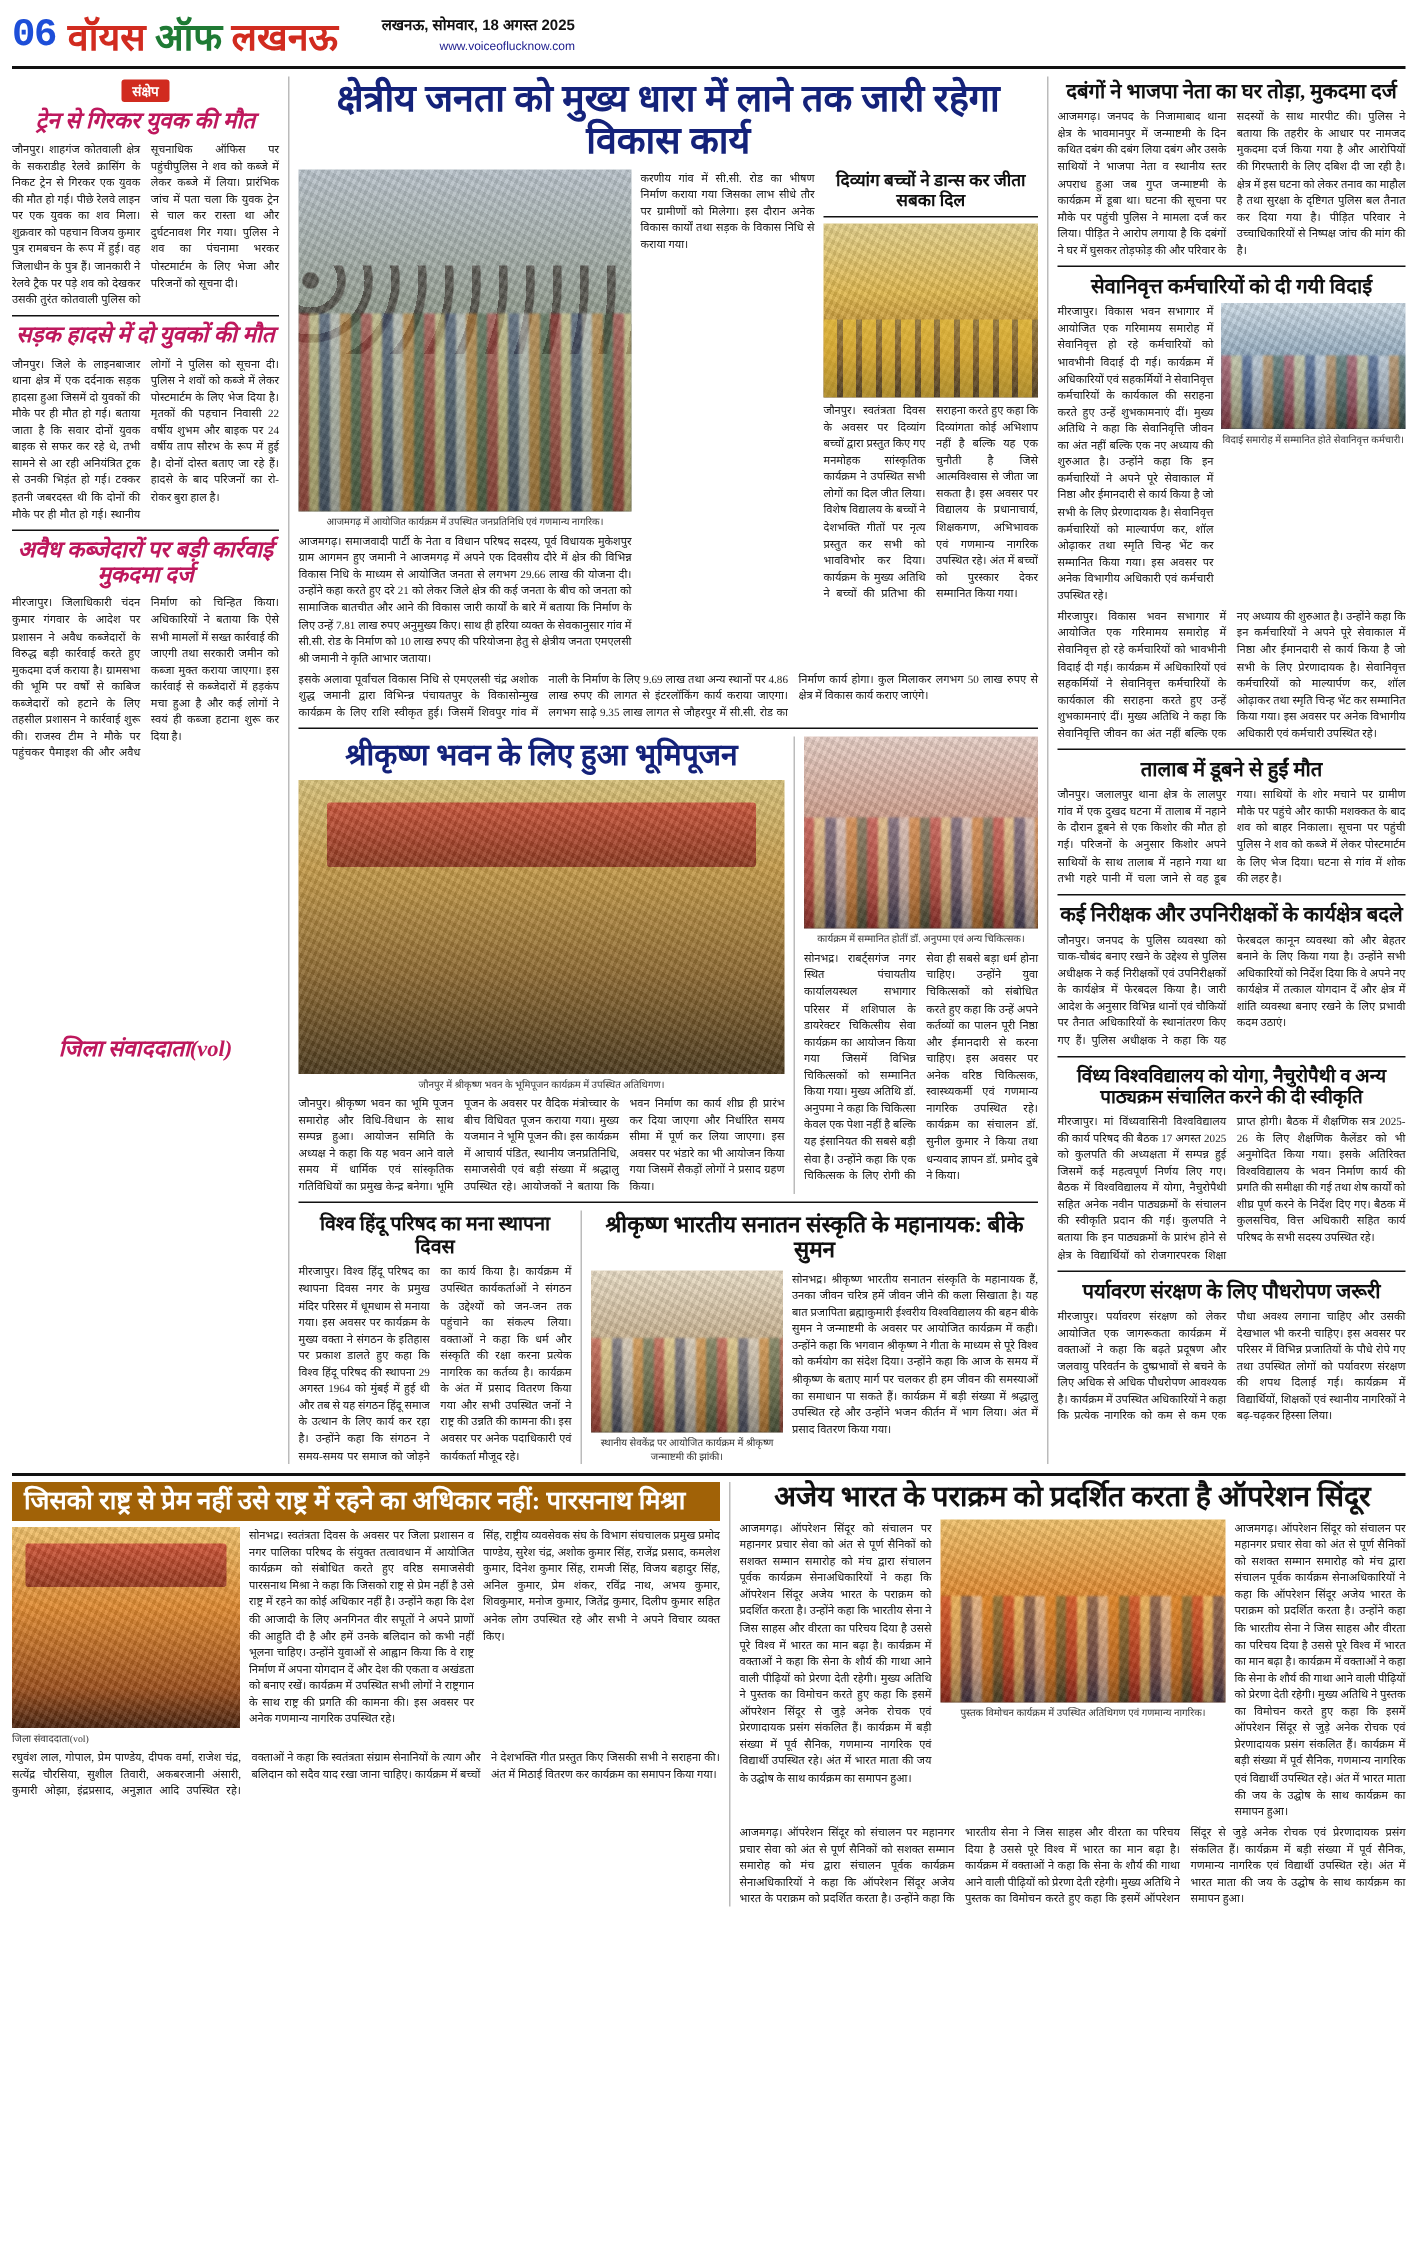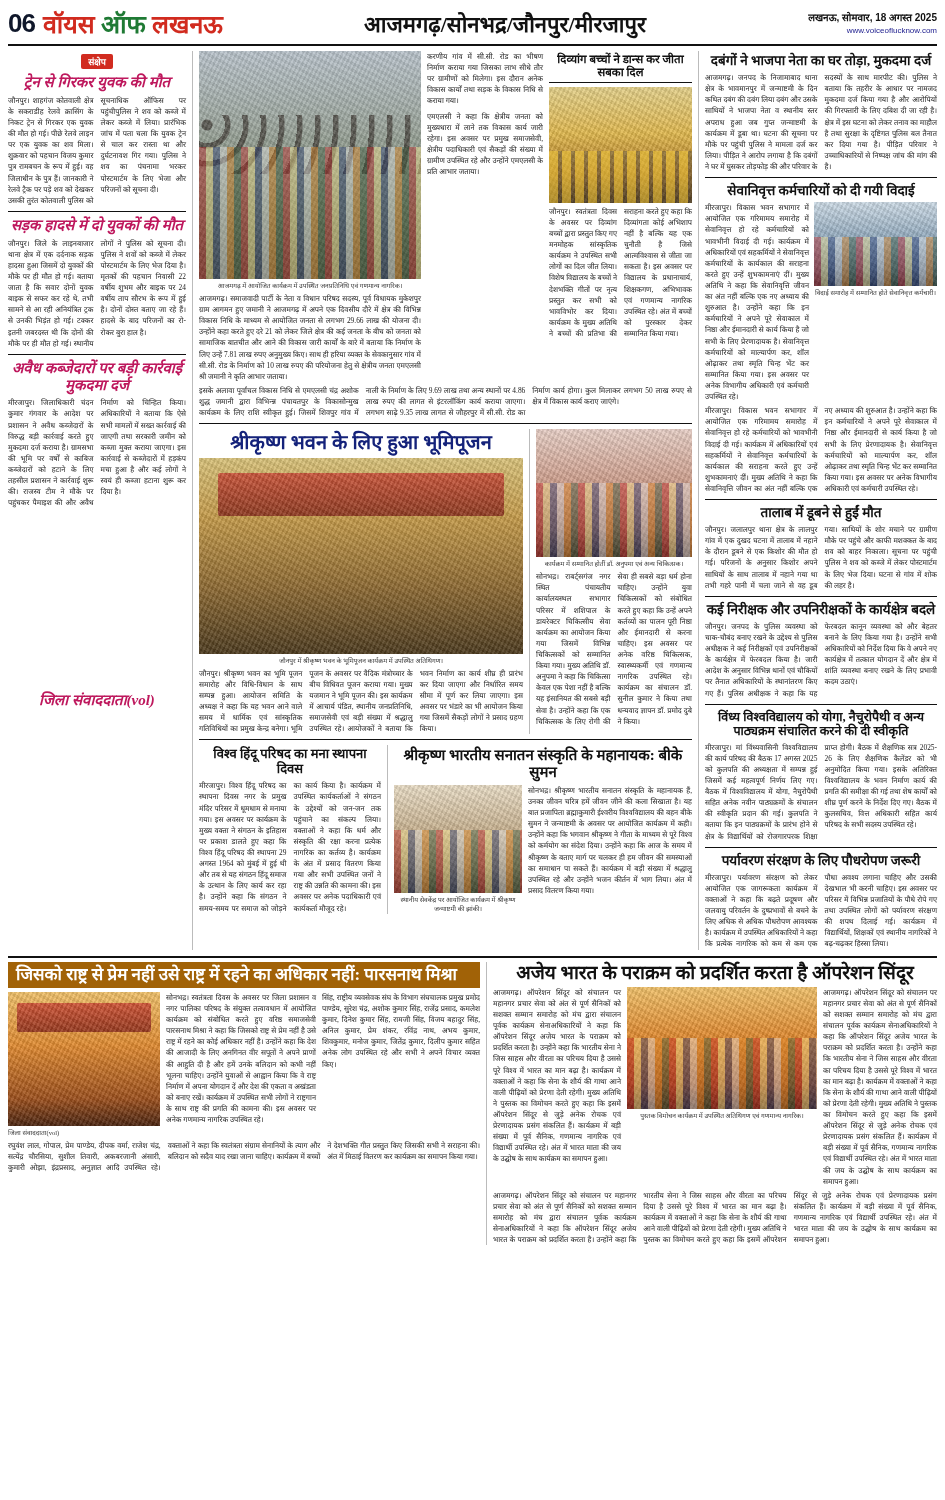--- a/index.html
+++ b/index.html
@@ -9,22 +9,22 @@
     background: #ffffff;
     font-family: "Liberation Sans", sans-serif;
     color: #111;
     overflow: hidden;
   }
   .page { width:945px; height:1500px; position:relative; padding: 6px 8px 4px 8px; }
 
   
   .masthead { display:flex; align-items:center; gap:8px; border-bottom:2px solid #111; padding-bottom:4px; }
   .page-num {
-    font-size: 26px; font-weight: bold; color:#0f172a; letter-spacing:-1px;
-    font-family: Liberation Sans, sans-serif;
+    font-size: 26px; font-weight: bold; color:#1d4ed8; letter-spacing:-1px;
+    font-family: Liberation Mono, monospace;
   }
   .paper-name {
     font-size: 25px; font-weight: bold; color:#d12b1f;
     font-family: "Liberation Serif", serif; white-space:nowrap;
   }
   .paper-name .accent { color:#1f7a34; }
   .edition-title {
     flex:1; text-align:center; font-size:22px; font-weight:bold;
     font-family:"Liberation Serif", serif; color:#111;
   }
@@ -105,21 +105,20 @@
   .section-sep { border-top:2px solid #111; margin:6px 0 4px 0; }
 </style>
 </head>
 <body>
 
 <div class="page">
 
   <div class="masthead">
     <div class="page-num">06</div>
     <div class="paper-name"><span>वॉयस </span><span class="accent">ऑफ </span><span>लखनऊ</span></div>
-    <div class="edition-title">आजमगढ़/सोनभद्र/जौनपुर/मीरजापुर</div>
     <div class="mast-right">
       <div class="date">लखनऊ, सोमवार, 18 अगस्त 2025</div>
       <div class="site">www.voiceoflucknow.com</div>
     </div>
   </div>
 
   <div class="cols">
 
     <div class="col-a">
       <div style="text-align:center;"><span class="kicker">संक्षेप</span></div>
@@ -133,32 +132,32 @@
 
       <div class="rule"></div>
       <h2 class="hl hl-red" style="font-size:15px; text-align:center;">अवैध कब्जेदारों पर बड़ी कार्रवाई मुकदमा दर्ज</h2>
       <div class="body-text two-col">मीरजापुर। जिलाधिकारी चंदन कुमार गंगवार के आदेश पर प्रशासन ने अवैध कब्जेदारों के विरुद्ध बड़ी कार्रवाई करते हुए मुकदमा दर्ज कराया है। ग्रामसभा की भूमि पर वर्षों से काबिज कब्जेदारों को हटाने के लिए तहसील प्रशासन ने कार्रवाई शुरू की। राजस्व टीम ने मौके पर पहुंचकर पैमाइश की और अवैध निर्माण को चिन्हित किया। अधिकारियों ने बताया कि ऐसे सभी मामलों में सख्त कार्रवाई की जाएगी तथा सरकारी जमीन को कब्जा मुक्त कराया जाएगा। इस कार्रवाई से कब्जेदारों में हड़कंप मचा हुआ है और कई लोगों ने स्वयं ही कब्जा हटाना शुरू कर दिया है।</div>
     </div>
 
     <div class="vline"></div>
 
     <div class="col-mid">
 
+      <h2 class="hl hl-blue" style="font-size:25px; text-align:center;">क्षेत्रीय जनता को मुख्य धारा में लाने तक जारी रहेगा विकास कार्य</h2>
 
       <div style="display:flex; gap:6px;">
         <div style="width:222px;">
           <div class="photo ph-crowd ph-people-row ph-heads" style="height:228px;">
               <div class="grain"></div>
             </div>
           <div class="caption">आजमगढ़ में आयोजित कार्यक्रम में उपस्थित जनप्रतिनिधि एवं गणमान्य नागरिक।</div>
           <div class="body-text" style="margin-top:3px;">आजमगढ़। समाजवादी पार्टी के नेता व विधान परिषद सदस्य, पूर्व विधायक मुकेशपुर ग्राम आगमन हुए जमानी ने आजमगढ़ में अपने एक दिवसीय दौरे में क्षेत्र की विभिन्न विकास निधि के माध्यम से आयोजित जनता से लगभग 29.66 लाख की योजना दी। उन्होंने कहा करते हुए दरे 21 को लेकर जिले क्षेत्र की कई जनता के बीच को जनता को सामाजिक बातचीत और आने की विकास जारी कार्यों के बारे में बताया कि निर्माण के लिए उन्हें 7.81 लाख रुपए अनुमुख्य किए। साथ ही हरिया व्यक्त के सेवकानुसार गांव में सी.सी. रोड के निर्माण को 10 लाख रुपए की परियोजना हेतु से क्षेत्रीय जनता एमएलसी श्री जमानी ने कृति आभार जताया।</div>
         </div>
         <div style="width:116px;">
           <div class="body-text">करणीय गांव में सी.सी. रोड का भीषण निर्माण कराया गया जिसका लाभ सीधे तौर पर ग्रामीणों को मिलेगा। इस दौरान अनेक विकास कार्यों तथा सड़क के विकास निधि से कराया गया।</div>
-          <div class="body-text" style="margin-top:4px;">एमएलसी ने कहा कि क्षेत्रीय जनता को मुख्यधारा में लाने तक विकास कार्य जारी रहेगा। इस अवसर पर प्रमुख समाजसेवी, क्षेत्रीय पदाधिकारी एवं सैकड़ों की संख्या में ग्रामीण उपस्थित रहे और उन्होंने एमएलसी के प्रति आभार जताया।</div>
         </div>
         <div style="flex:1;">
           <h2 class="hl hl-black" style="font-size:11.5px; text-align:center; border-bottom:1px solid #111; padding-bottom:3px;">दिव्यांग बच्चों ने डान्स कर जीता सबका दिल</h2>
           <div class="photo ph-yellow ph-chairs" style="height:116px; margin-top:3px;">
               <div class="grain"></div>
             </div>
           <div class="body-text two-col" style="margin-top:3px;">जौनपुर। स्वतंत्रता दिवस के अवसर पर दिव्यांग बच्चों द्वारा प्रस्तुत किए गए मनमोहक सांस्कृतिक कार्यक्रम ने उपस्थित सभी लोगों का दिल जीत लिया। विशेष विद्यालय के बच्चों ने देशभक्ति गीतों पर नृत्य प्रस्तुत कर सभी को भावविभोर कर दिया। कार्यक्रम के मुख्य अतिथि ने बच्चों की प्रतिभा की सराहना करते हुए कहा कि दिव्यांगता कोई अभिशाप नहीं है बल्कि यह एक चुनौती है जिसे आत्मविश्वास से जीता जा सकता है। इस अवसर पर विद्यालय के प्रधानाचार्य, शिक्षकगण, अभिभावक एवं गणमान्य नागरिक उपस्थित रहे। अंत में बच्चों को पुरस्कार देकर सम्मानित किया गया।</div>
         </div>
       </div>
 

